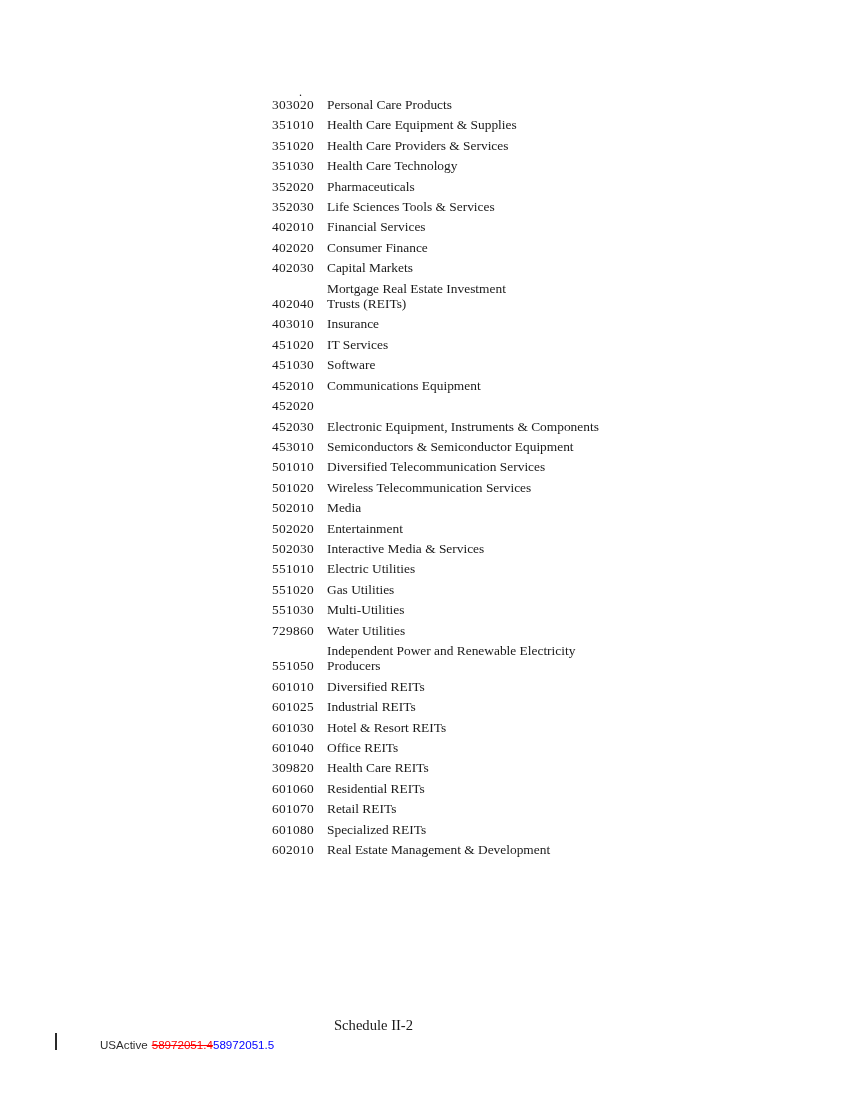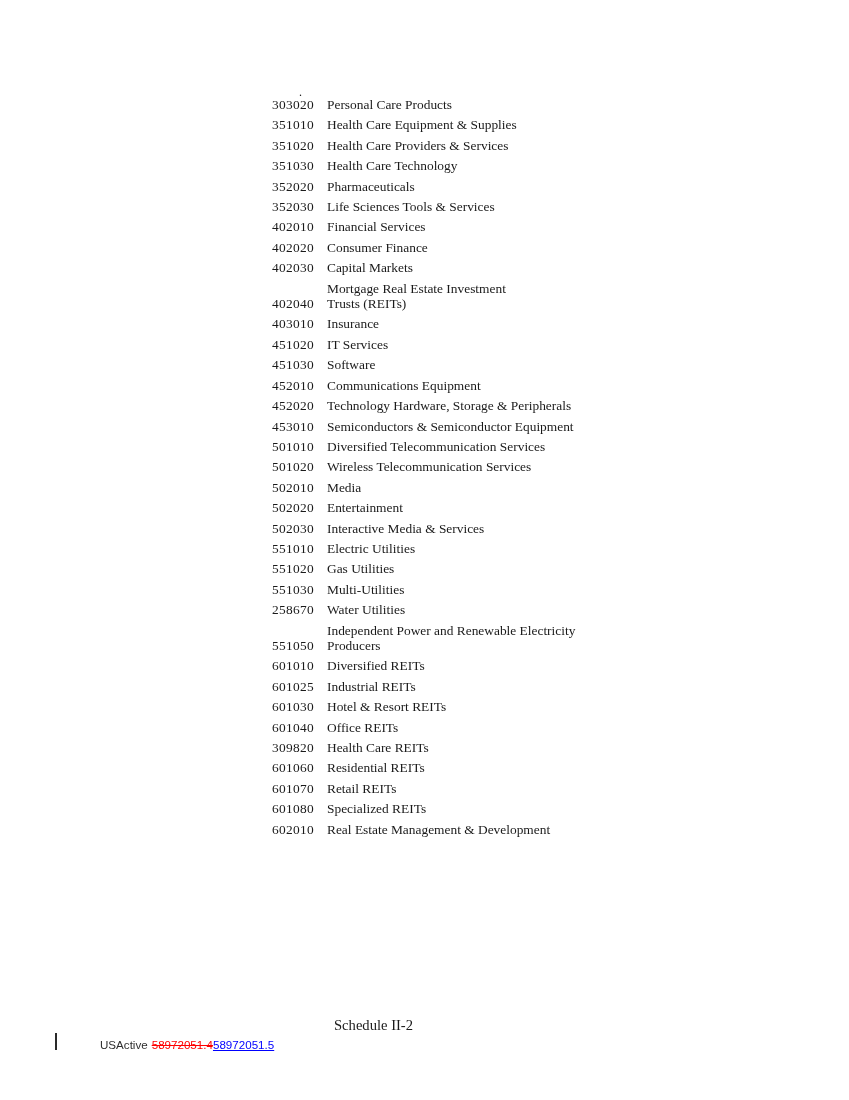--- a/index.html
+++ b/index.html
@@ -73,21 +73,20 @@
     color: #2e2e2e;
     white-space: nowrap;
   }
   .doc-id-prefix {
     margin-right: 4px;
   }
   .doc-id-deleted {
     text-decoration: line-through;
   }
   .doc-id-inserted {
-    text-decoration: underline;
   }
 </style>
 </head>
 <body>
 
 <div class="page">
 
   <span class="stray-dot">.</span>
 
   <div class="gics-list">
@@ -159,23 +158,26 @@
     <span class="gics-name">Software</span>
   </div>
 
   <div class="gics-row">
     <span class="gics-code">452010</span>
     <span class="gics-name">Communications Equipment</span>
   </div>
 
   <div class="gics-row">
     <span class="gics-code">452020</span>
-    <span class="gics-name">Technology Hardware, Storage &amp; Peripherals</span>
-  </div>
-
+  </div>
+
+  <div class="gics-row">
+    <span class="gics-code">452030</span>
+    <span class="gics-name">Electronic Equipment, Instruments &amp; Components</span>
+  </div>
 
   <div class="gics-row">
     <span class="gics-code">453010</span>
     <span class="gics-name">Semiconductors &amp; Semiconductor Equipment</span>
   </div>
 
   <div class="gics-row">
     <span class="gics-code">501010</span>
     <span class="gics-name">Diversified Telecommunication Services</span>
   </div>
@@ -209,21 +211,21 @@
     <span class="gics-code">551020</span>
     <span class="gics-name">Gas Utilities</span>
   </div>
 
   <div class="gics-row">
     <span class="gics-code">551030</span>
     <span class="gics-name">Multi-Utilities</span>
   </div>
 
   <div class="gics-row">
-    <span class="gics-code">258670</span>
+    <span class="gics-code">729860</span>
     <span class="gics-name">Water Utilities</span>
   </div>
 
   <div class="gics-row">
     <span class="gics-code">551050</span>
     <span class="gics-name">Independent Power and Renewable Electricity
 Producers</span>
   </div>
 
   <div class="gics-row">

